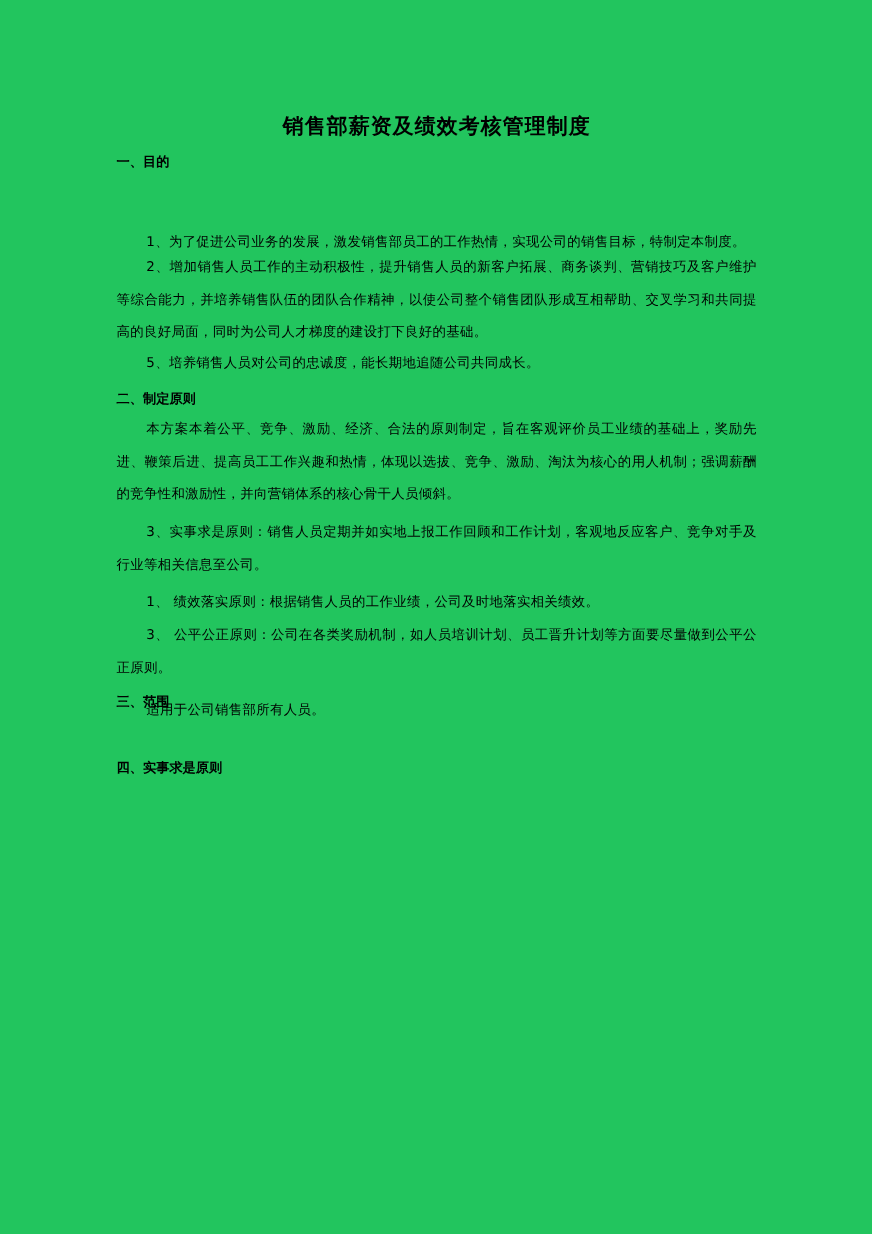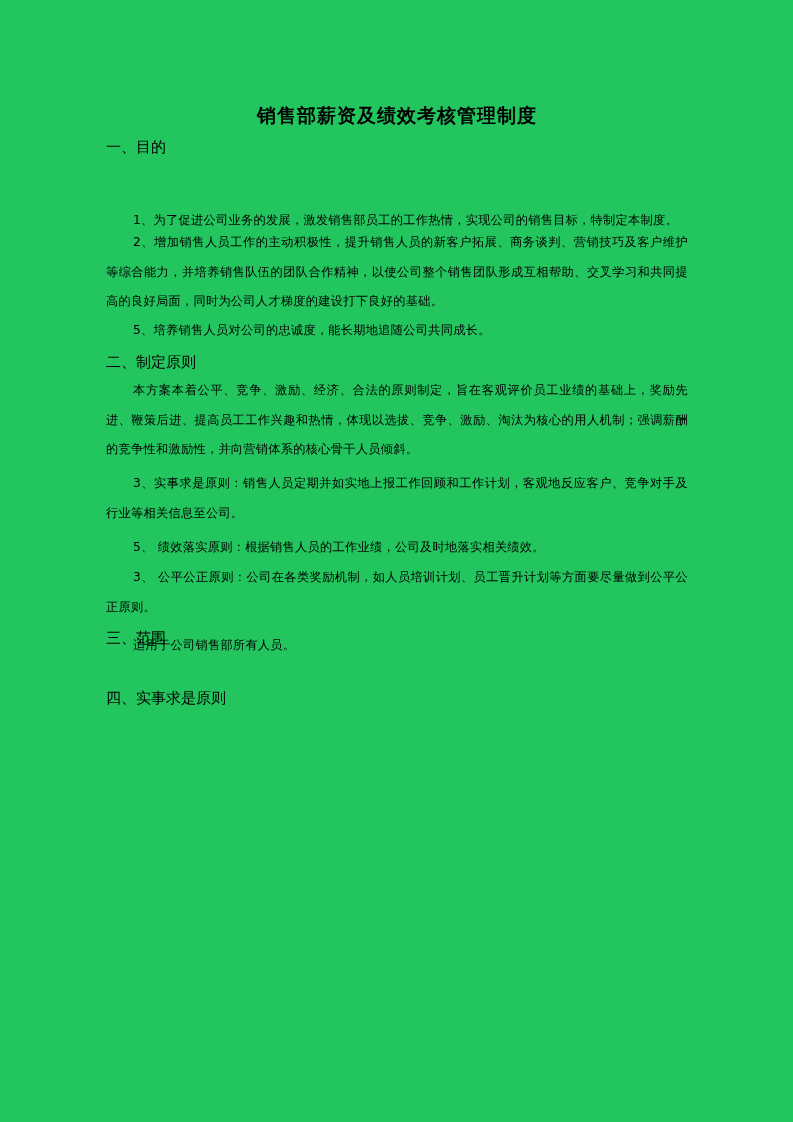--- a/index.html
+++ b/index.html
@@ -37,22 +37,22 @@
       text-align: center;
       font-size: 19px;
       font-weight: bold;
       letter-spacing: 1px;
       line-height: 24px;
       white-space: nowrap;
     }
     .heading {
       position: absolute;
       left: 0;
-      font-size: 15px;
-      font-weight: normal;
+      font-size: 12px;
+      font-weight: bold;
       line-height: 18px;
       white-space: nowrap;
     }
     .para {
       position: absolute;
       left: 0;
       width: 582px;
       font-size: 12.2px;
       line-height: 29.5px;
       text-align: justify;
@@ -72,21 +72,21 @@
     <div class="title">销售部薪资及绩效考核管理制度</div>
 
     <div class="heading" style="top:138px;">一、目的</div>
     <div class="para indent" style="top:162px;margin-top:44px;">1、为了促进公司业务的发展，激发销售部员工的工作热情，实现公司的销售目标，特制定本制度。</div>
     <div class="para indent" style="top:228px;">2、增加销售人员工作的主动积极性，提升销售人员的新客户拓展、商务谈判、营销技巧及客户维护等综合能力，并培养销售队伍的团队合作精神，以使公司整个销售团队形成互相帮助、交叉学习和共同提高的良好局面，同时为公司人才梯度的建设打下良好的基础。</div>
     <div class="para indent" style="top:316px;">5、培养销售人员对公司的忠诚度，能长期地追随公司共同成长。</div>
 
     <div class="heading" style="top:353px;">二、制定原则</div>
     <div class="para indent" style="top:376px;font-family:Liberation Serif, serif;">本方案本着公平、竞争、激励、经济、合法的原则制定，旨在客观评价员工业绩的基础上，奖励先进、鞭策后进、提高员工工作兴趣和热情，体现以选拔、竞争、激励、淘汰为核心的用人机制；强调薪酬的竞争性和激励性，并向营销体系的核心骨干人员倾斜。</div>
     <div class="para indent" style="top:469px;">3、实事求是原则：销售人员定期并如实地上报工作回顾和工作计划，客观地反应客户、竞争对手及行业等相关信息至公司。</div>
-    <div class="para indent" style="top:533px;">5、 绩效落实原则：根据销售人员的工作业绩，公司及时地落实相关绩效。</div>
+    <div class="para indent" style="top:533px;">1、 绩效落实原则：根据销售人员的工作业绩，公司及时地落实相关绩效。</div>
     <div class="para indent" style="top:563px;">3、 公平公正原则：公司在各类奖励机制，如人员培训计划、员工晋升计划等方面要尽量做到公平公正原则。</div>
 
     <div class="heading" style="top:629px;">三、范围</div>
     <div class="para indent" style="top:631px;">适用于公司销售部所有人员。</div>
 
     <div class="heading" style="top:689px;">四、实事求是原则</div>
 
   </div>
 </div>
 

